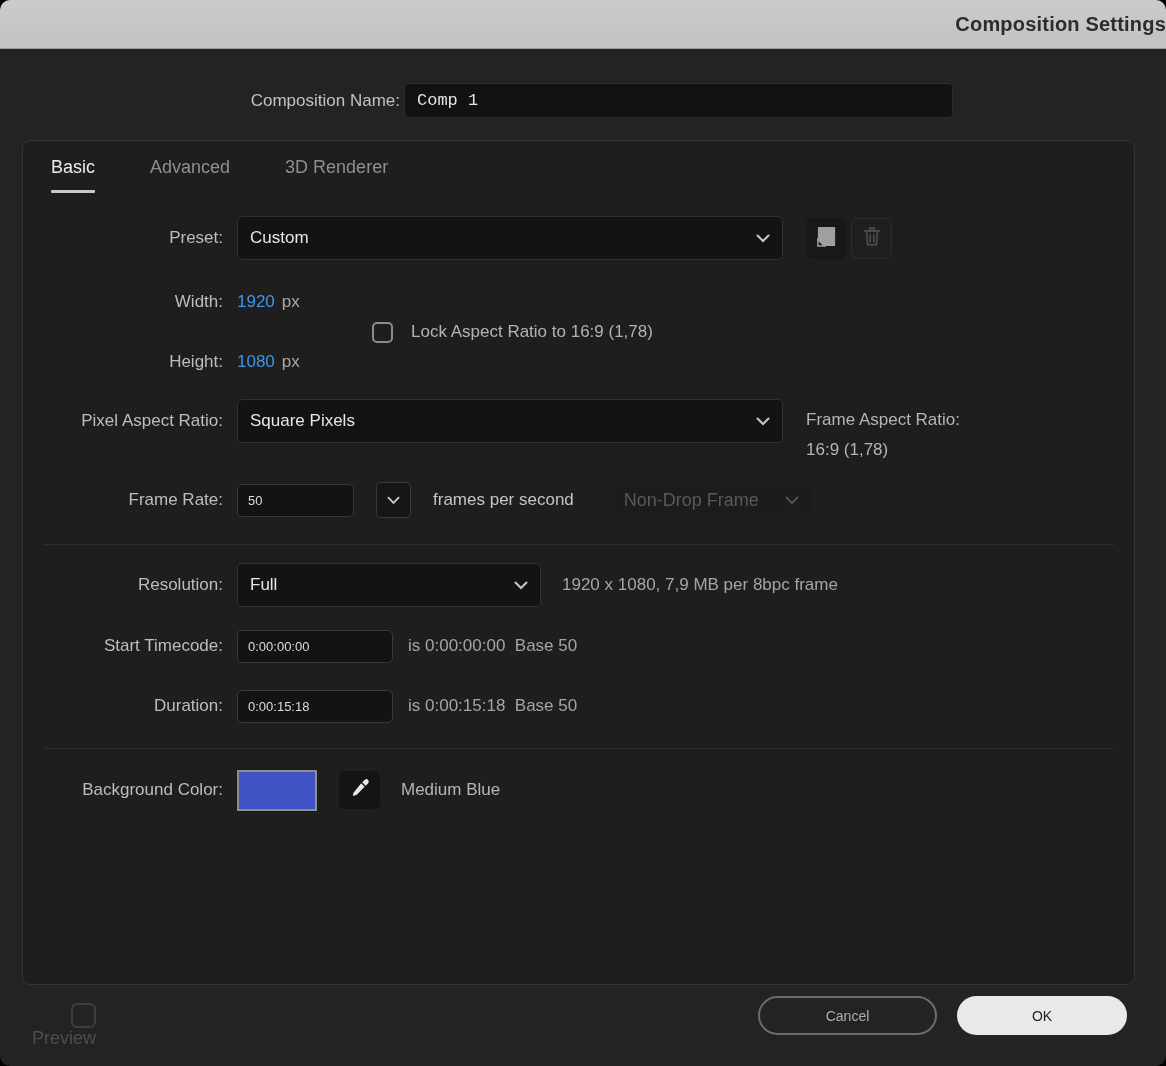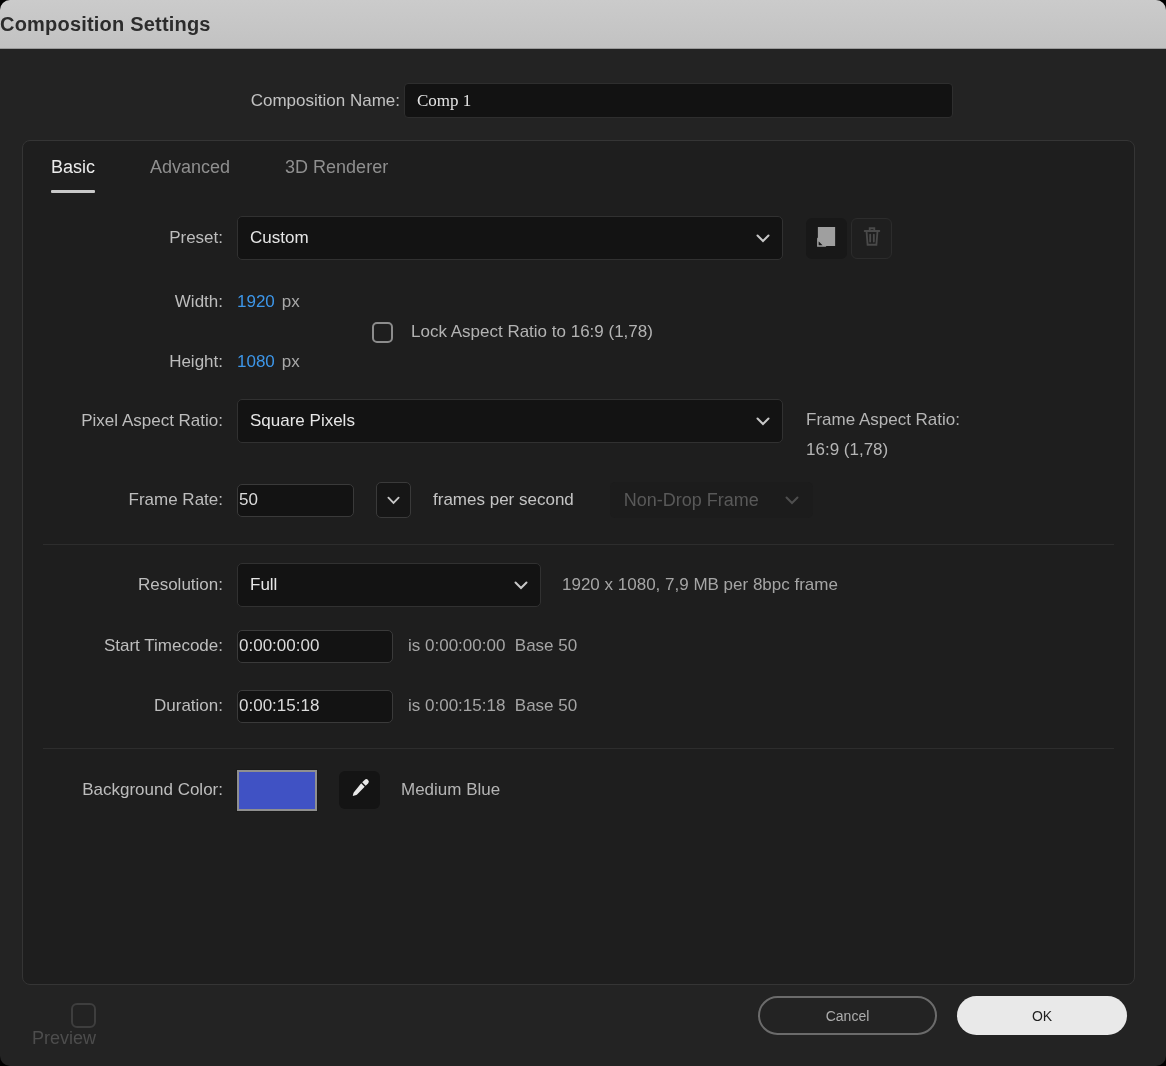--- a/index.html
+++ b/index.html
@@ -1,28 +1,28 @@
 <!DOCTYPE html>
 <html><head>
 <meta charset="utf-8">
 <style>
   html,body{margin:0;padding:0;background:#000;}
   body{width:1166px;height:1066px;font-family:"Liberation Sans",sans-serif;-webkit-font-smoothing:antialiased;}
   .dialog{position:relative;width:1166px;height:1066px;background:#232323;border-radius:10px;overflow:hidden;}
 
   
   .titlebar{position:absolute;top:0;left:0;width:100%;height:48px;background:linear-gradient(#cbcbcb,#c2c2c2);
-    display:flex;align-items:center;justify-content:flex-start;border-bottom:1px solid #9a9a9a;}
+    display:flex;align-items:center;justify-content:flex-end;border-bottom:1px solid #9a9a9a;}
   .titlebar span{font-size:20px;font-weight:bold;color:#2c2c2c;letter-spacing:.2px;}
 
   
   .name-row{position:absolute;top:83px;left:0;width:100%;display:flex;align-items:center;}
   .name-row .lbl{width:400px;text-align:right;padding-right:4px;font-size:17px;color:#c2c2c2;}
   .name-input{width:523px;height:33px;background:#121212;border:1px solid #2e2e2e;border-radius:4px;
-    color:#e4e4e4;font-size:17px;padding:0 12px;font-family:Liberation Serif, serif;outline:none;}
+    color:#e4e4e4;font-size:17px;padding:0 12px;font-family:Liberation Mono, monospace;outline:none;}
 
   
   .panel{position:absolute;top:140px;left:22px;width:1113px;height:845px;background:#1e1e1e;
     border:1px solid #353535;border-radius:8px;box-sizing:border-box;}
 
   
   .tabs{position:absolute;top:16px;left:28px;display:flex;font-size:18px;}
   .tab{color:#8f8f8f;cursor:default;position:relative;padding-bottom:15px;}
   .tab.active{color:#ececec;}
   .tab.active .underline{position:absolute;left:0;right:0;bottom:0;height:3px;background:#c9c9c9;border-radius:1px;}
@@ -33,21 +33,21 @@
   .row .lbl{width:200px;text-align:right;padding-right:14px;font-size:17px;color:#bdbdbd;flex:none;}
 
   .dropdown{height:44px;background:#131313;border:1px solid #313131;border-radius:5px;display:flex;
     align-items:center;box-sizing:border-box;color:#e6e6e6;font-size:17px;padding:0 12px;cursor:default;}
   .dropdown .dd-val{flex:1;}
   .dd-wide{width:546px;}
   .dd-res{width:304px;}
   .chev{flex:none;margin-left:8px;display:flex;align-items:center;}
 
   .tbox{height:33px;background:#131313;border:1px solid #3a3a3a;border-radius:5px;box-sizing:border-box;
-    color:#dcdcdc;font-size:17px;padding:0 1px;font-family:"Liberation Sans",sans-serif;outline:none;}
+    color:#dcdcdc;font-size:13px;padding:0 10px;font-family:"Liberation Sans",sans-serif;outline:none;}
   .fr-input{width:117px;}
   .tc-input{width:156px;}
 
   .chev-btn{width:35px;height:36px;margin-left:22px;background:#161616;border:1px solid #3a3a3a;border-radius:5px;
     display:flex;align-items:center;justify-content:center;box-sizing:border-box;cursor:default;}
 
   .icon-btn{width:41px;height:41px;border-radius:6px;display:flex;align-items:center;justify-content:center;
     box-sizing:border-box;cursor:default;}
   .save-btn{background:#181818;margin-left:23px;}
   .trash-btn{background:#1f1f1f;border:1px solid #2c2c2c;margin-left:4px;}

